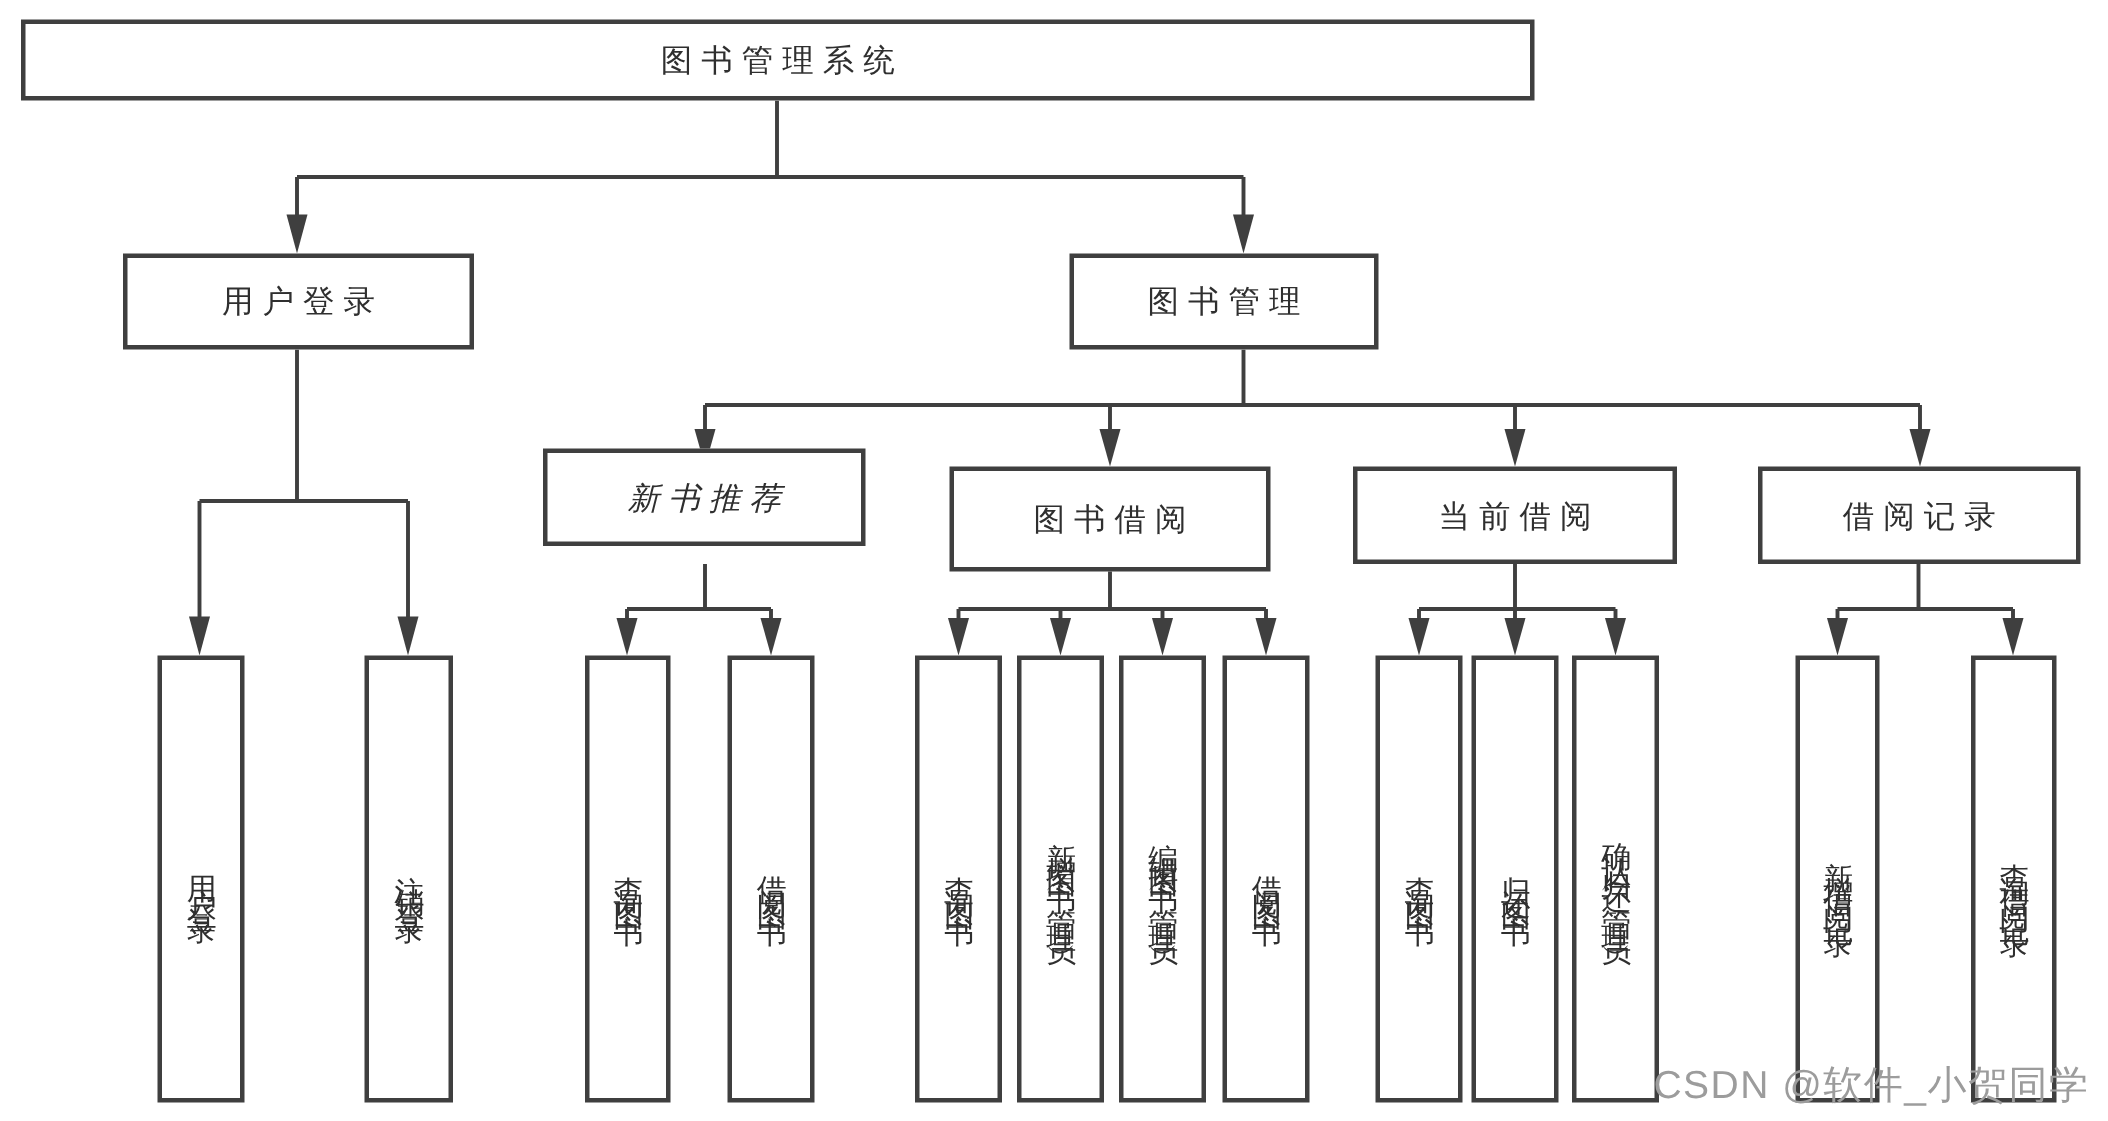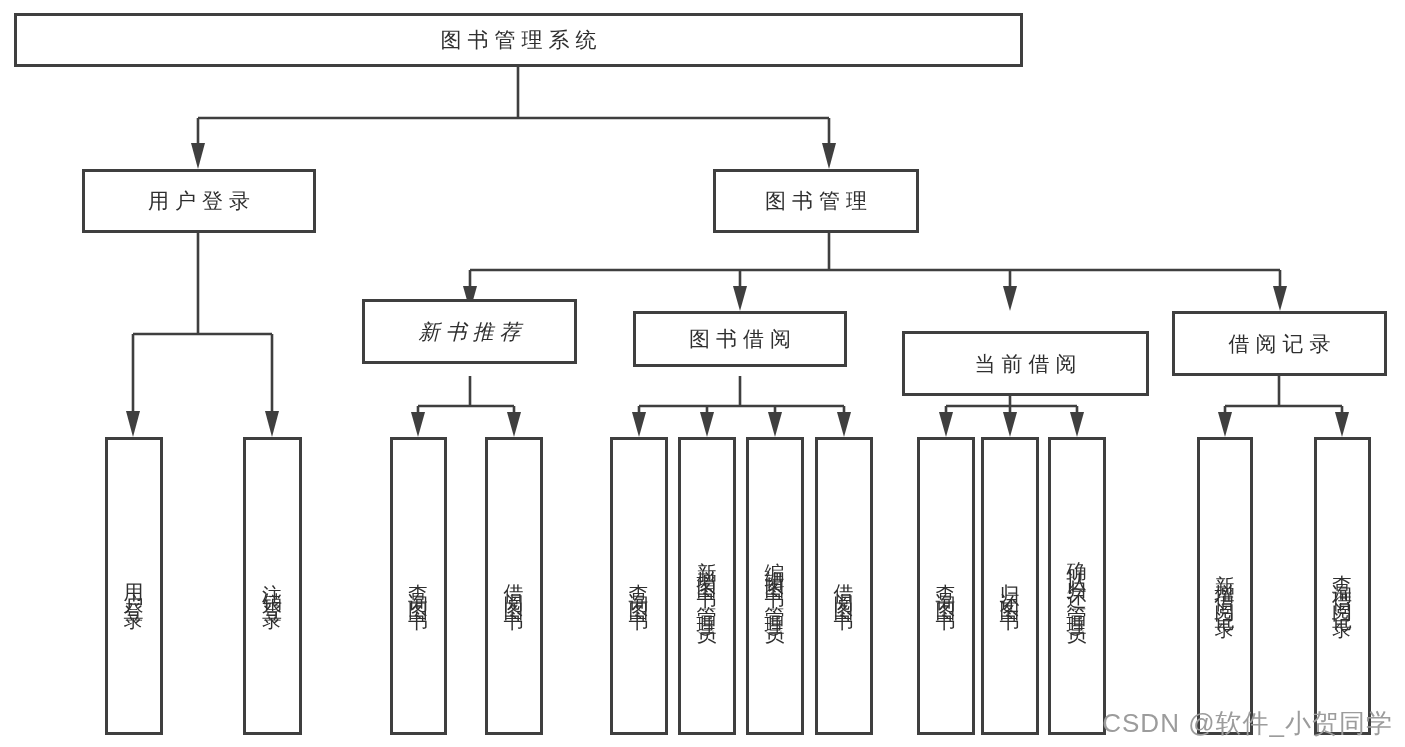--- a/index.html
+++ b/index.html
@@ -130,24 +130,24 @@
   <div class="node" style="left:82px; top:169px; width:234px; height:64px;">
     <span class="lbl">用户登录</span>
   </div>
   <div class="node" style="left:713px; top:169px; width:206px; height:64px;">
     <span class="lbl">图书管理</span>
   </div>
 
   <div class="node" style="left:362px; top:299px; width:215px; height:65px;font-style:italic;">
     <span class="lbl">新书推荐</span>
   </div>
-  <div class="node" style="left:633px; top:311px; width:214px; height:56px;">
+  <div class="node" style="left:633px; top:311px; width:214px; height:70px;">
     <span class="lbl">图书借阅</span>
   </div>
-  <div class="node" style="left:902px; top:311px; width:247px; height:65px;margin-top:20px;">
+  <div class="node" style="left:902px; top:311px; width:216px; height:65px;">
     <span class="lbl">当前借阅</span>
   </div>
   <div class="node" style="left:1172px; top:311px; width:215px; height:65px;">
     <span class="lbl">借阅记录</span>
   </div>
 
   <div class="leaf" style="left:105px; width:58px;">
     <span class="vlbl">用户登录</span>
   </div>
   <div class="leaf" style="left:243px; width:59px;">

